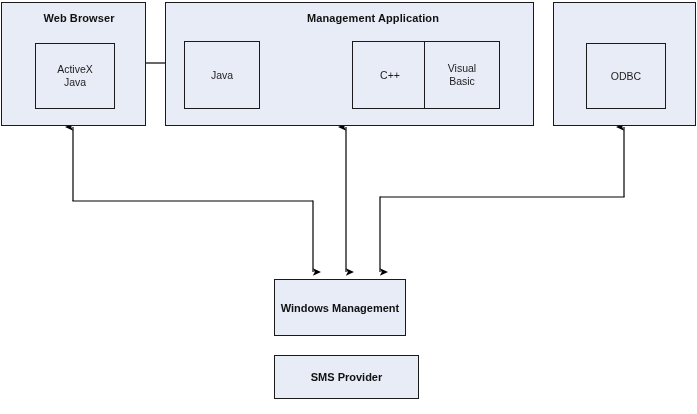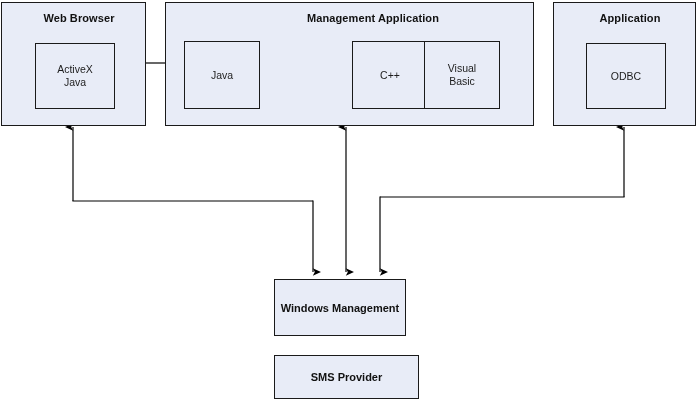--- a/index.html
+++ b/index.html
@@ -116,21 +116,20 @@
     <div class="box" style="left:186px; top:38px; width:76px; height:68px;">
       <div class="leaf-label">C++</div>
     </div>
     <div class="box" style="left:258px; top:38px; width:76px; height:68px;">
       <div class="leaf-label">Visual
 Basic</div>
     </div>
   </div>
 
   <div class="box" style="left:553px; top:2px; width:143px; height:124px;">
-    <div class="container-title" style="top:9px;">Application</div>
     <div class="box" style="left:32px; top:40px; width:80px; height:66px;padding-left:25px;">
       <div class="leaf-label">ODBC</div>
     </div>
   </div>
 
   <div class="box" style="left:274px; top:279px; width:132px; height:57px;">
     <div class="bottom-label">Windows Management</div>
   </div>
 
   <div class="box" style="left:274px; top:355px; width:145px; height:44px;">

